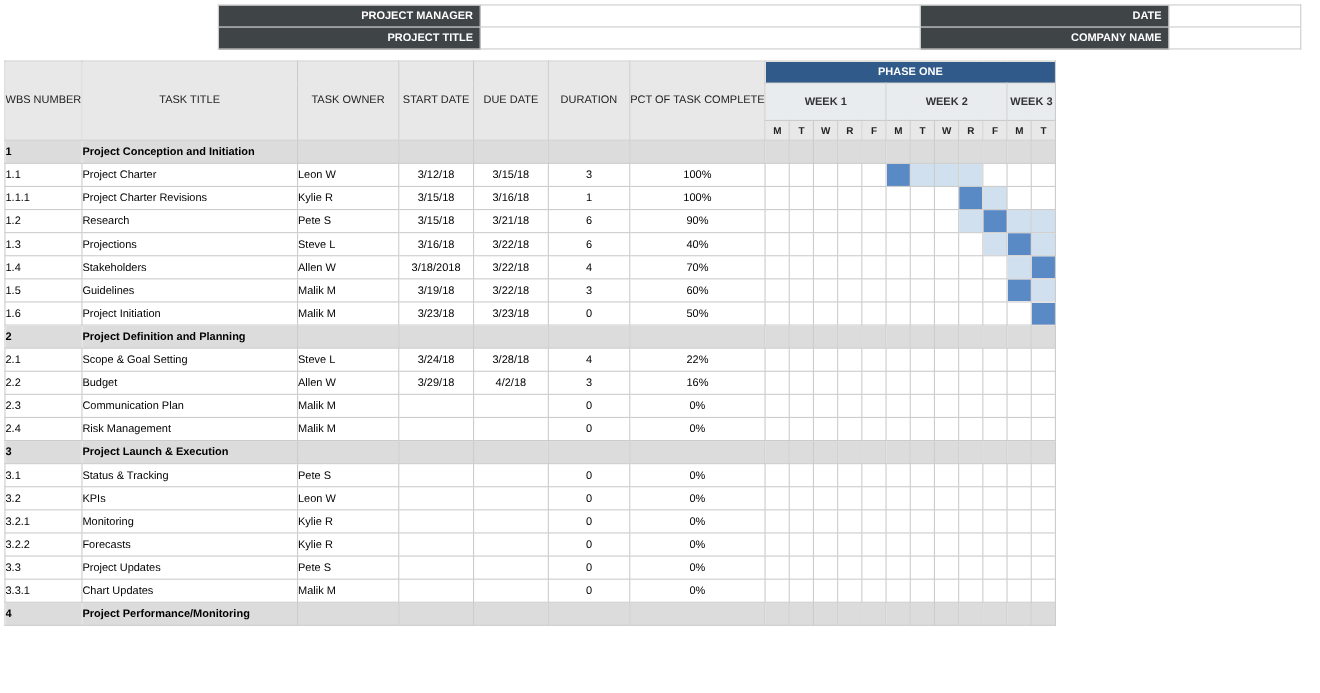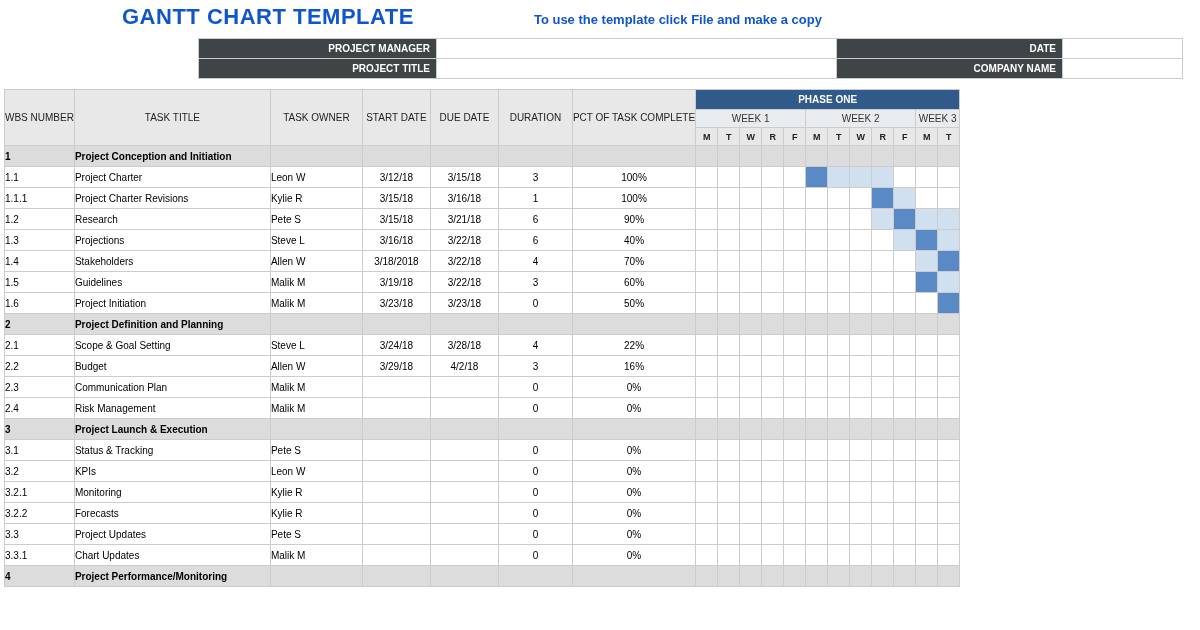--- a/index.html
+++ b/index.html
@@ -70,24 +70,24 @@
     background: #2f5a8a;
     color: #fff;
     font-weight: bold;
     font-size: 10px;
     text-align: center;
     height: 20px;
   }
   .week-header {
     background: #e8ecef;
     color: #333;
-    font-weight: normal;
+    font-weight: bold;
     font-size: 10px;
     text-align: center;
-    height: 18px;
+    height: 34px;
   }
   .colhead {
     background: #e8e8e8;
     color: #222;
     font-weight: normal;
     font-size: 10px;
     text-align: center;
     vertical-align: middle;
     height: 40px;
     line-height: 1.2;
@@ -125,24 +125,20 @@
   .pct-40 { background:#b1e4c6;}
   .pct-22 { background:#d5f0e0;}
   .pct-16 { background:#e4f5eb;}
   .pct-0 { background:#fff;}
 </style>
 </head>
 <body>
 
 <div class="sheet">
 
-  <div class="title-row">
-    <span class="main-title">GANTT CHART TEMPLATE</span>
-    <span class="instruction">To use the template click File and make a copy</span>
-  </div>
 
   <table class="meta-table">
     <tbody>
         <tr>
       <td class="meta-label">PROJECT MANAGER</td>
       <td class="meta-value"></td>
       <td class="meta-label2">DATE</td>
       <td class="meta-value2"></td>
     </tr>
     <tr>

